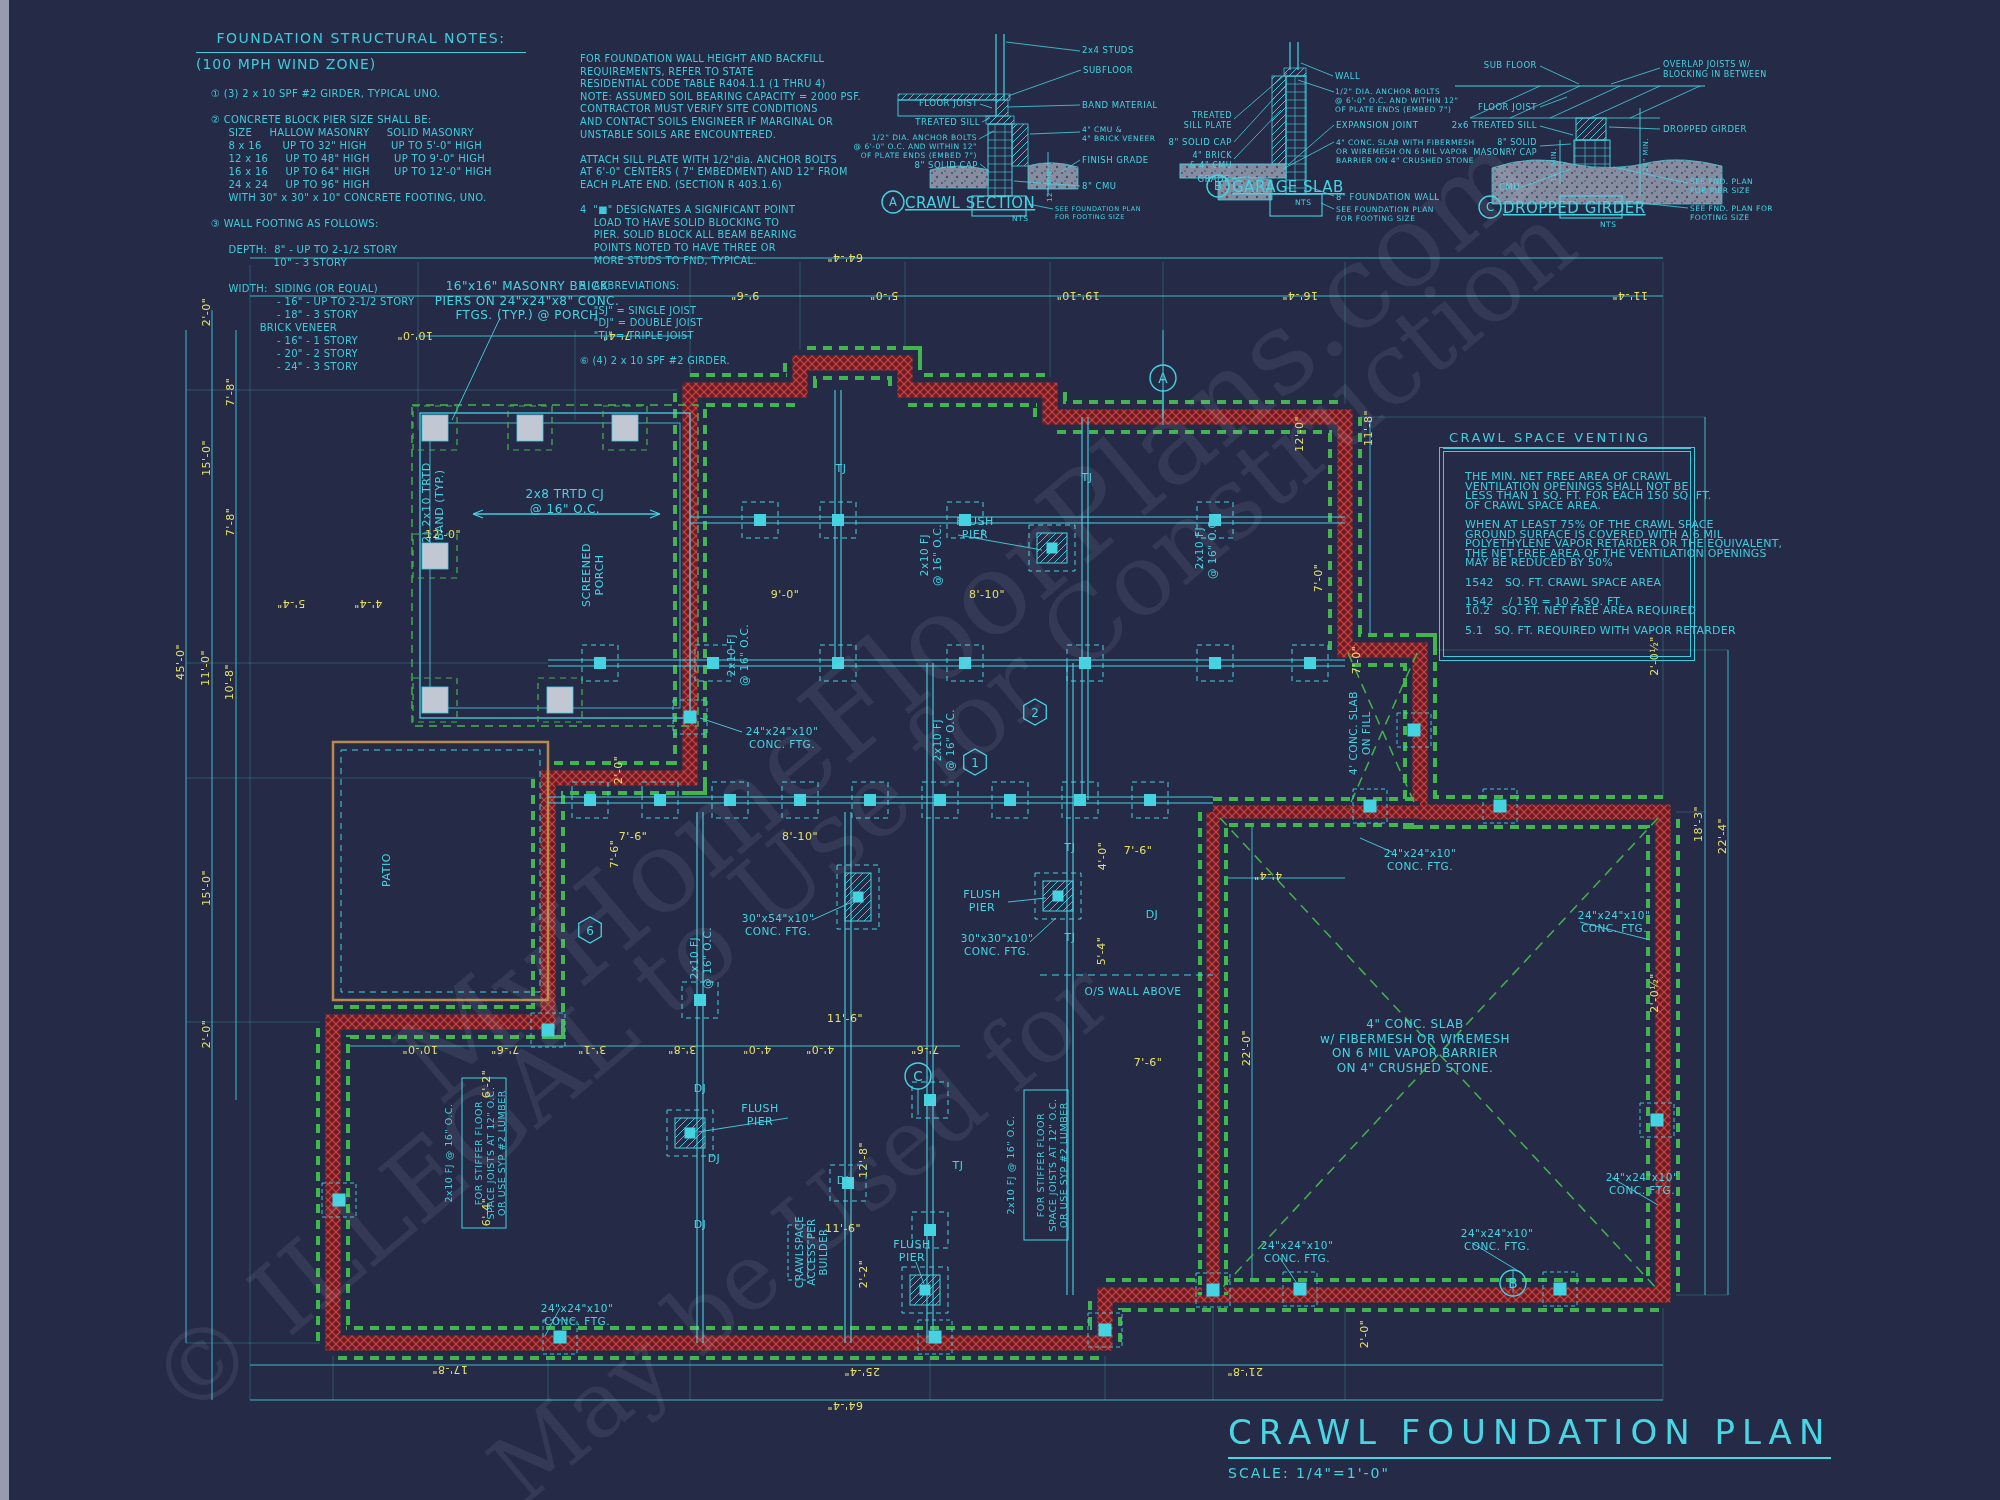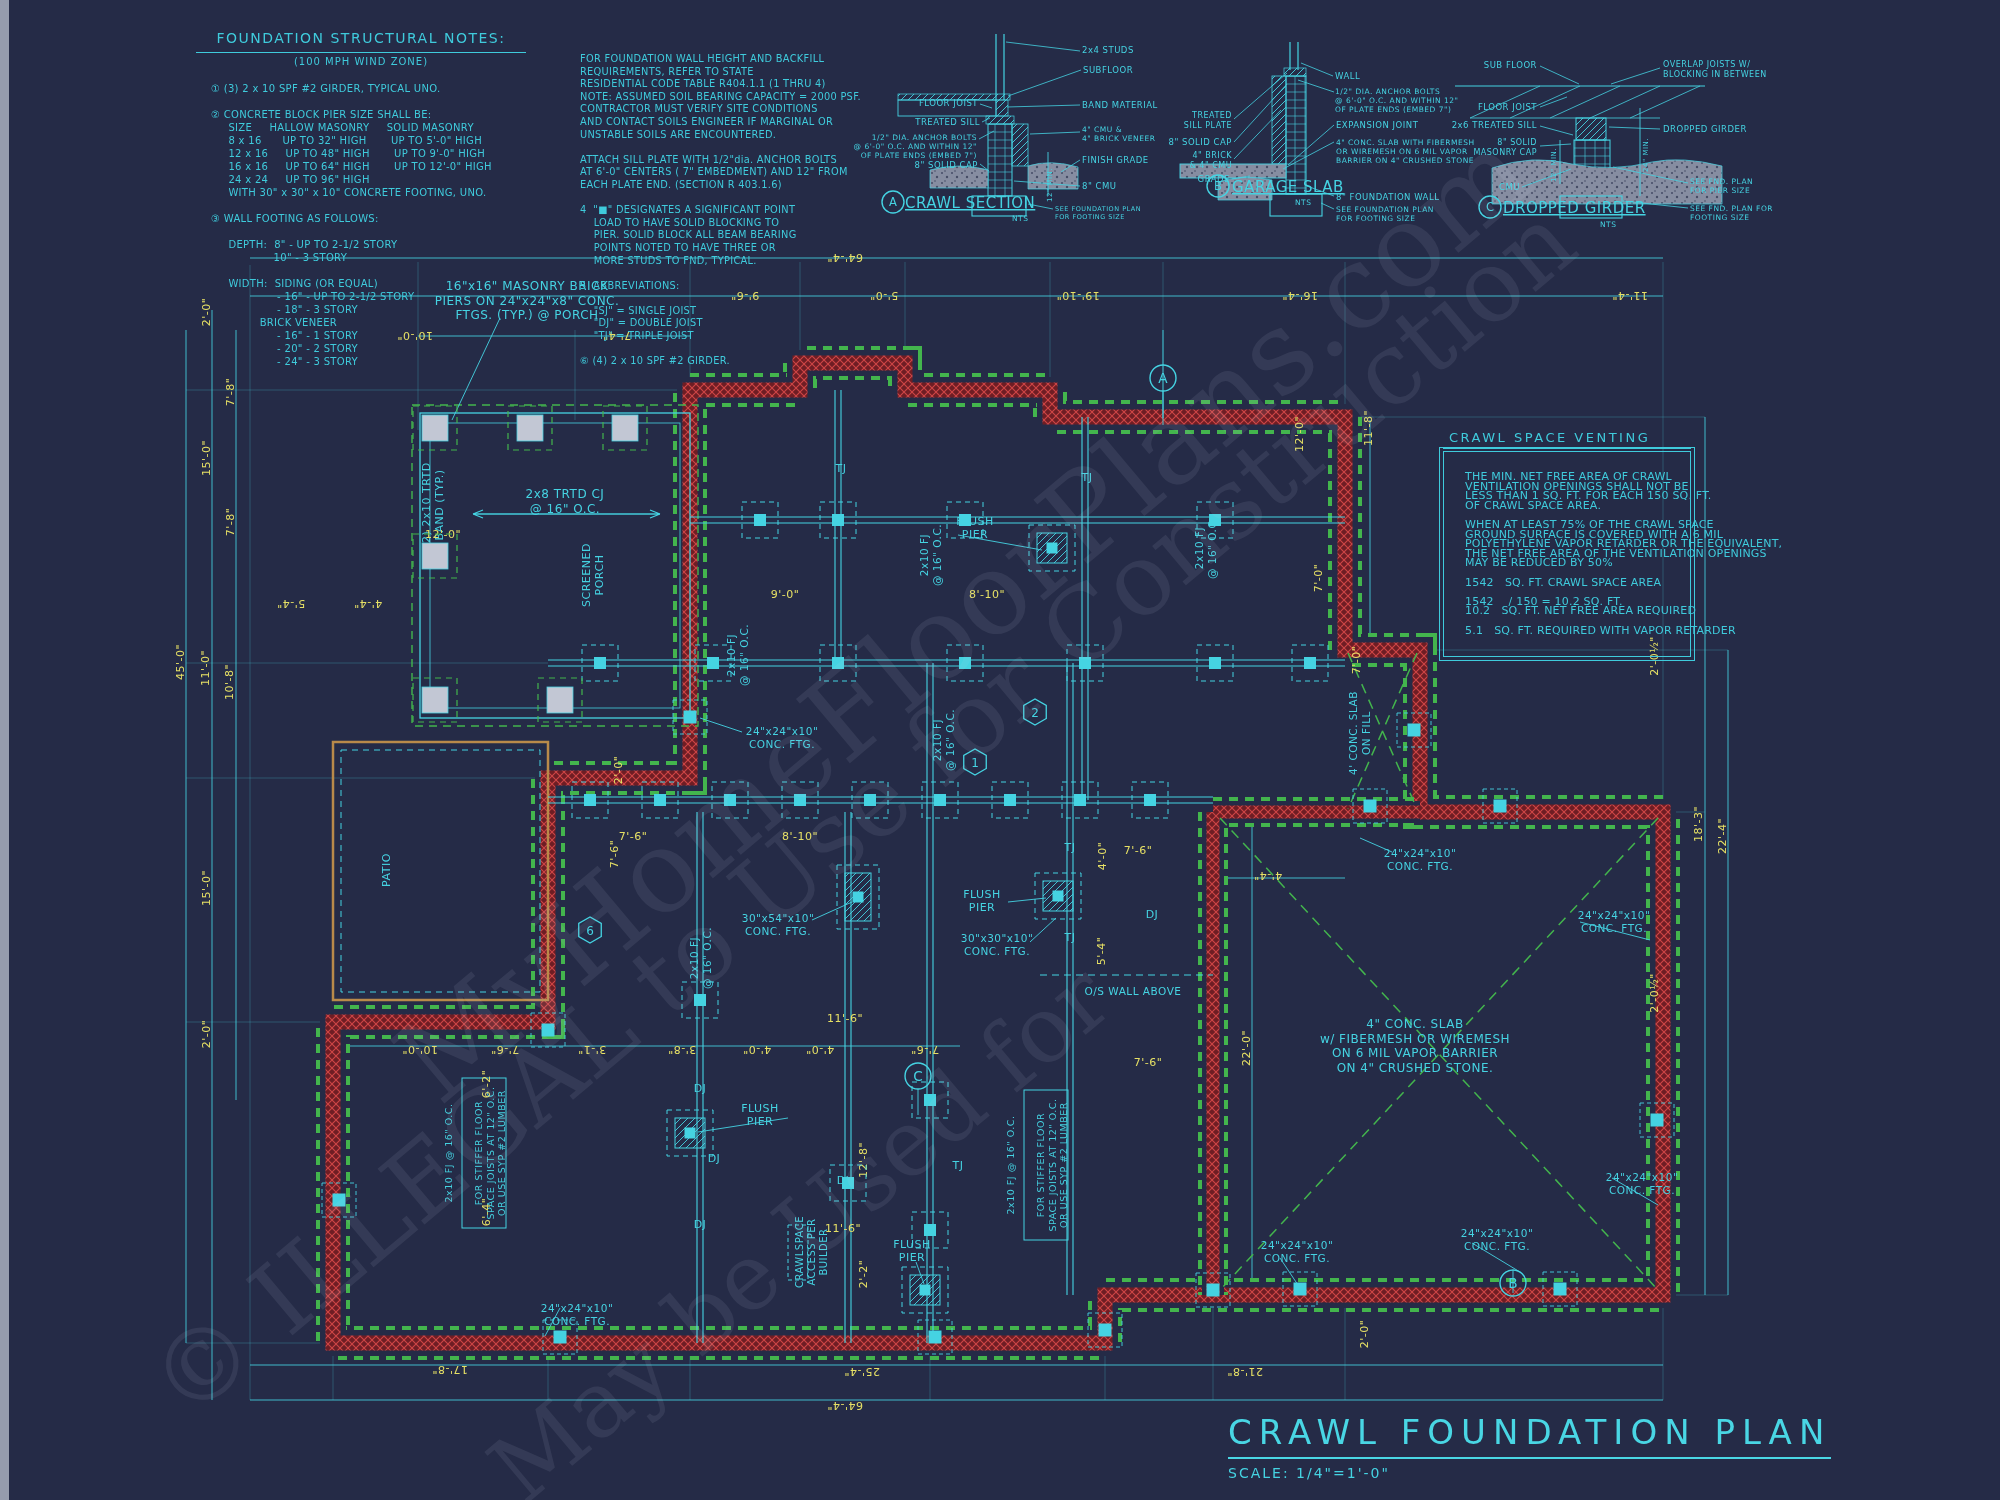--- a/index.html
+++ b/index.html
@@ -10,21 +10,21 @@
       white-space:nowrap;transform:rotate(-40deg);pointer-events:none;}
   #wm1{left:250px;top:560px;font-size:115px;width:1400px;text-align:center;}
   #wm2{left:20px;top:940px;font-size:100px;width:1240px;text-align:center;}
   #wm3{left:300px;top:1180px;font-size:92px;width:1000px;text-align:center;}
   .noteblock{position:absolute;color:#3fcbdc;}
   .noteblock pre{margin:15px;font-family:"DejaVu Sans",sans-serif;font-size:10px;line-height:13px;
       letter-spacing:.3px;white-space:pre;}
   #notes-left{left:196px;top:30px;width:440px;}
   #notes-left .t{font-size:14px;letter-spacing:1.5px;text-align:center;width:330px;
       border-bottom:1.5px solid #3fcbdc;padding-bottom:6px;}
-  #notes-left .st{font-size:10px;text-align:center;width:330px;margin:3px 0 8px 0;letter-spacing:1px;}
+  #notes-left .st{font-size:14px;text-align:left;width:330px;margin:3px 0 8px 0;letter-spacing:1px;}
   #notes-mid{left:565px;top:38px;width:310px;}
   #notes-mid pre{font-size:9.8px;line-height:12.6px;}
   #venting{left:1443px;top:428px;width:248px;}
   #venting .t{font-size:13px;letter-spacing:2.5px;border-bottom:1px solid #3fcbdc;padding:2px 4px 3px 6px;}
   #venting .bx{border:1px solid #3fcbdc;outline:1px solid #3fcbdc;outline-offset:3px;padding:5px 4px 6px 6px;margin-top:2px;}
   #venting pre{font-size:11px;line-height:9.6px;letter-spacing:.2px;}
   #titleblock{position:absolute;left:1228px;top:1412px;}
   #titleblock .main{font-size:34px;letter-spacing:7px;color:#49d6e4;
       border-bottom:2px solid #49d6e4;padding-bottom:5px;white-space:nowrap;}
   #titleblock .scale{font-size:14px;letter-spacing:2px;margin-top:6px;}

